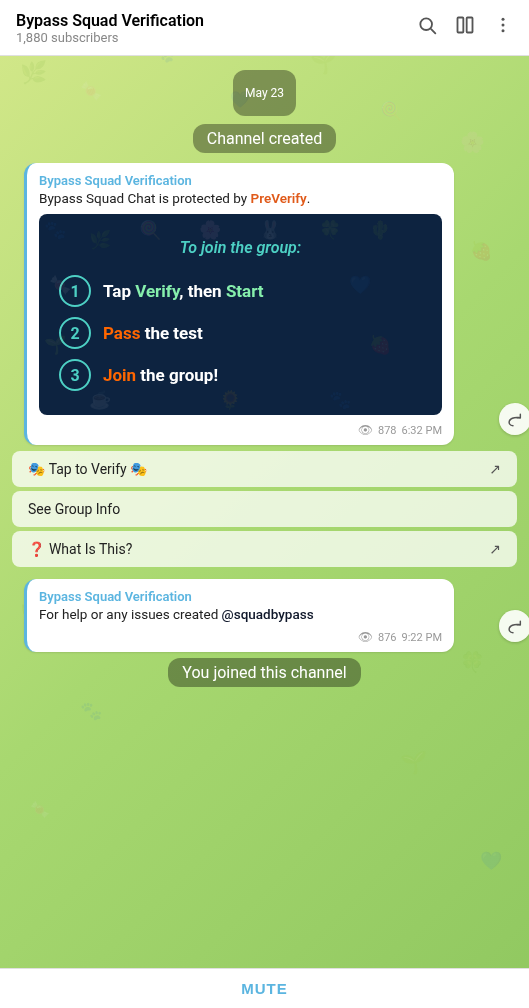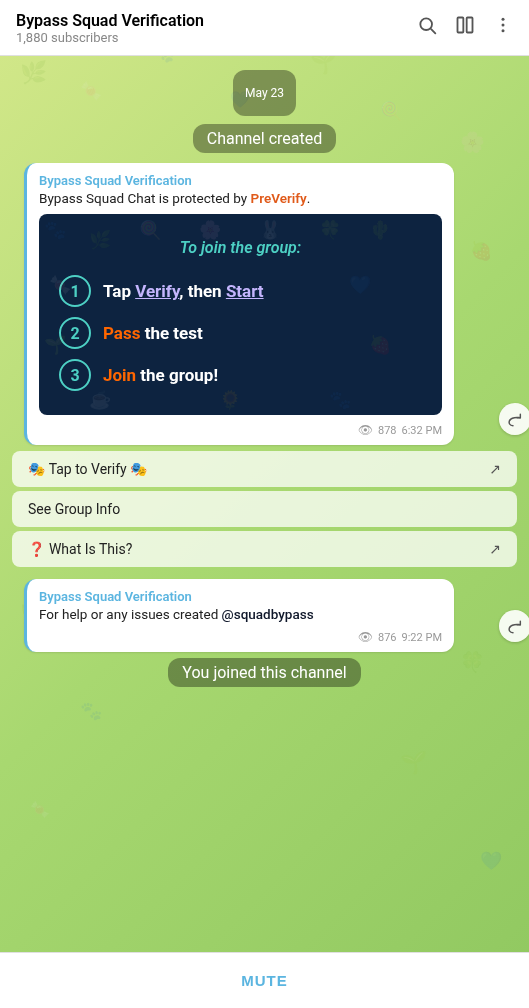--- a/index.html
+++ b/index.html
@@ -178,22 +178,21 @@
       font-weight: 700;
       flex-shrink: 0;
     }
 
     .step-text {
       font-size: 17px;
       font-weight: 700;
     }
 
     .step-text .keyword-red {
-      color: #c4b5fd;
-      text-decoration: underline;
+      color: #86efac;
     }
 
     .step-text .keyword-orange {
       color: #ff6600;
     }
 
     
     .message-meta {
       display: flex;
       justify-content: flex-end;
@@ -258,21 +257,21 @@
     }
 
     
     .bottom-bar {
       position: absolute;
       bottom: 0;
       left: 0;
       right: 0;
       z-index: 10;
       background: #fff;
-      height: 56px;
+      height: 40px;
       display: flex;
       align-items: center;
       justify-content: center;
       border-top: 1px solid #e0e0e0;
     }
 
     .mute-btn {
       color: #5bb5e0;
       font-size: 15px;
       font-weight: 600;

